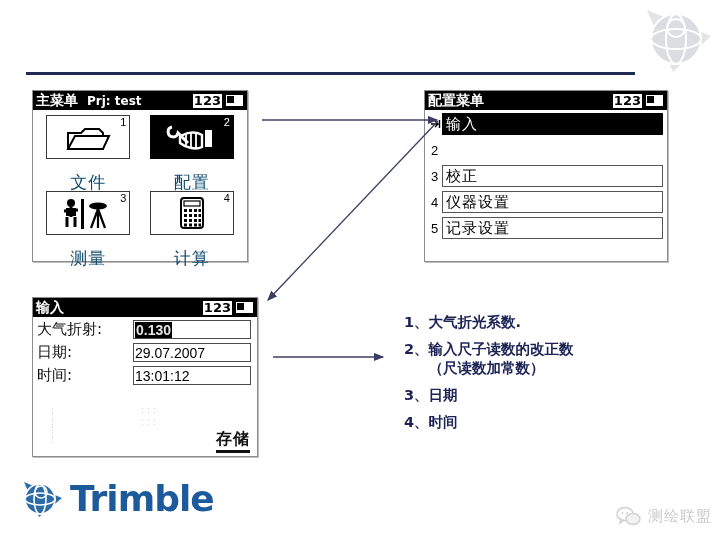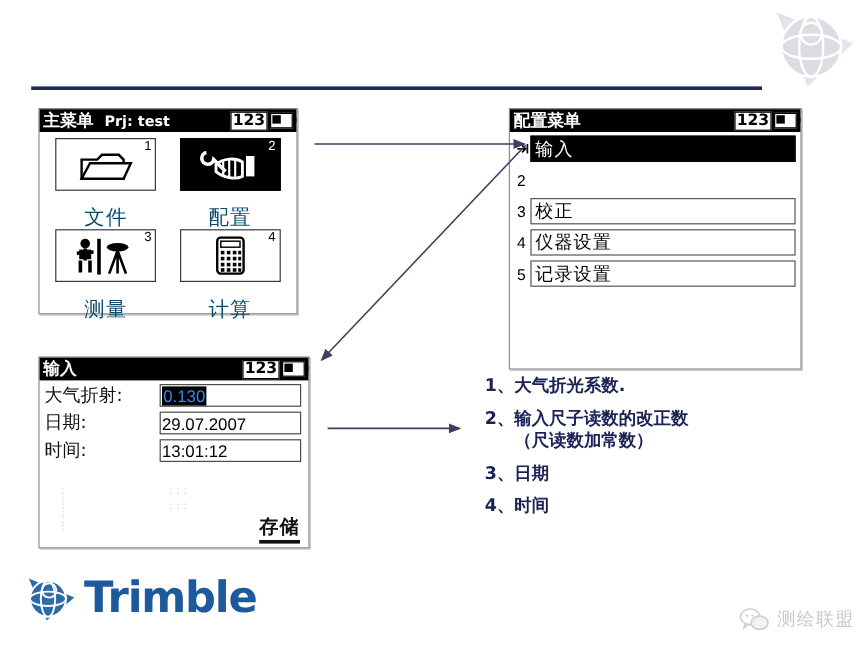--- a/index.html
+++ b/index.html
@@ -81,21 +81,21 @@
     position:absolute; right:3px; top:0px; font-size:11px; color:#000;
     line-height:12px; font-family:"Liberation Sans",sans-serif;
   }
   .tile-box.inv .tile-num{ color:#fff; }
   .tile-label{
     font-size:17px; color:#0c4a6e; margin-top:15px; line-height:17px;
     letter-spacing:1px;
   }
 
   
-  #screen-config{ left:424px; top:90px; width:244px; height:218px; }
+  #screen-config{ left:424px; top:90px; width:244px; height:172px; }
   .menu-list{ padding:2px 4px 2px 2px; }
   .menu-row{ display:flex; align-items:center; height:24px; margin-bottom:2px; }
   .menu-idx{
     width:15px; text-align:center; font-size:13px; color:#000;
     font-family:"Liberation Sans",sans-serif; flex:0 0 15px;
   }
   .menu-cell{
     flex:1; height:22px; border:1px solid #555; box-sizing:border-box;
     display:flex; align-items:center; padding-left:3px;
     font-size:15px; color:#000; letter-spacing:1px; background:#fff;
@@ -110,21 +110,21 @@
   .form{ padding:2px 6px 0 4px; position:relative; }
   .form-row{ display:flex; align-items:center; height:21px; margin-bottom:2px; }
   .form-lbl{
     flex:0 0 96px; font-size:15px; color:#111; letter-spacing:0px;
   }
   .form-field{
     flex:1; height:19px; border:1px solid #4c4c4c; box-sizing:border-box;
     display:flex; align-items:center; font-size:14px; color:#000;
     background:#fff; padding-left:1px; font-family:"Liberation Sans",sans-serif;
   }
-  .fv-hl{ background:#000; color:#3b82f6; padding:0 1px; }
+  .fv-hl{ background:#000; color:#e5e5e5; padding:0 1px;font-weight:bold; }
   .softkey{
     position:absolute; right:7px; bottom:5px; font-size:16px; color:#111;
     border-bottom:3px solid #111; padding-bottom:0px; letter-spacing:1px;font-weight:bold;
   }
   .dotcol{ position:absolute; color:#cfcfcf; font-size:9px; line-height:6px; }
 
   
   .notes{
     position:absolute; left:404px; top:313px; width:300px;
     color:#1b2254;

